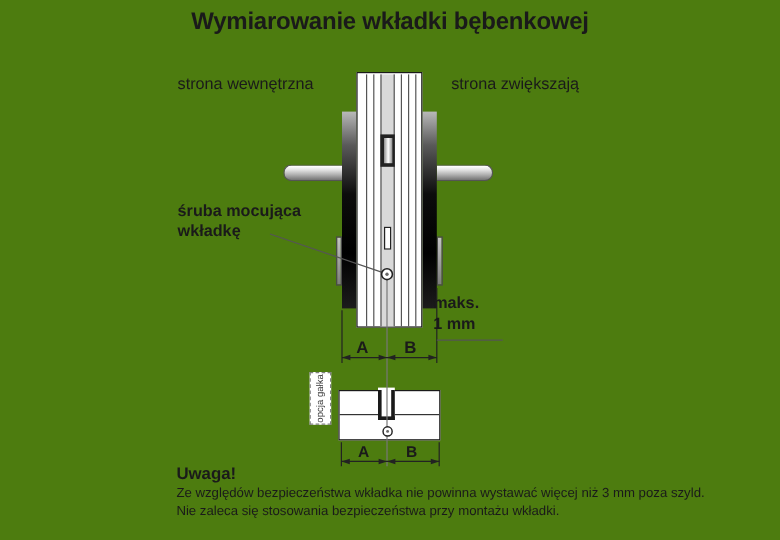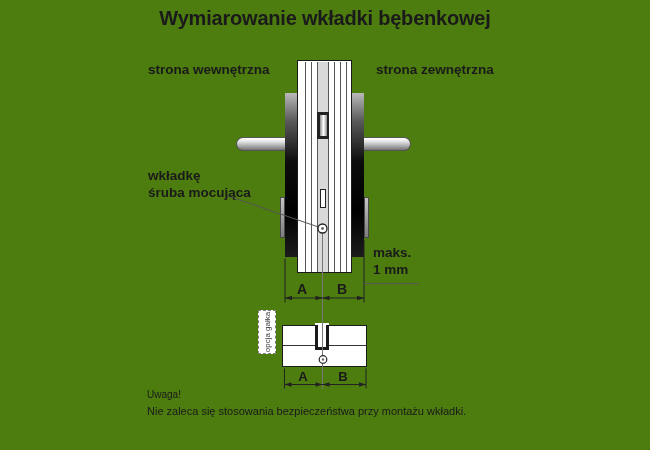--- a/index.html
+++ b/index.html
@@ -5,28 +5,28 @@
   * { margin:0; padding:0; box-sizing:border-box; }
   html,body { background:#fff; }
   #canvas {
     position:relative; width:650px; height:450px; background:#4d7c0f;
     font-family:"Liberation Sans", sans-serif; color:#1a1a1a; overflow:hidden;
   }
   .abs { position:absolute; }
 
   
   #title { top:7px; left:0; right:0; text-align:center; font-size:20px; font-weight:700; letter-spacing:-0.2px; }
-  .side-label { top:62px; font-size:13.5px; font-weight:700; }
+  .side-label { top:62px; font-size:13.5px; font-weight:400; }
   #label-inner { left:148px; }
   #label-outer { left:376px; }
   #screw-label { left:148px; top:167px; font-size:13.5px; font-weight:700; line-height:17px; }
-  #max-label { left:373px; top:245px; font-size:13.5px; font-weight:700; line-height:16.5px; }
+  #max-label { left:361px; top:245px; font-size:13.5px; font-weight:700; line-height:16.5px; }
   .dim-label { font-size:14px; font-weight:700; width:24px; text-align:center; }
   #note { left:147px; top:387px; font-size:11px; line-height:15px; }
-  #note .heading { font-size:10px; font-weight:400; margin-bottom:2px; }
+  #note .heading { font-size:14px; font-weight:700; margin-bottom:2px; }
 
   
   #door {
     left:297px; top:60px; width:55px; height:213px;
     background:#ffffff; border:1.6px solid #1a1a1a;
   }
   .vline { position:absolute; top:61.5px; height:210px; width:1px; background:#555; }
   #strip {
     left:317px; top:61.5px; width:12px; height:210px;
     background:#d9d9d9; border-left:1px solid #555; border-right:1px solid #555;
@@ -144,36 +144,37 @@
     <polygon points="322.5,384.5 329.5,382.2 329.5,386.8" fill="#222"></polygon>
     <polygon points="366,384.5 359,382.2 359,386.8" fill="#222"></polygon>
 
     <circle cx="323" cy="359.5" r="3.8" fill="#fff" stroke="#222" stroke-width="1.2"></circle>
     <circle cx="323" cy="359.5" r="1.2" fill="#666"></circle>
   </svg>
 
   <div class="abs" id="title">Wymiarowanie wkładki bębenkowej</div>
 
   <div class="abs side-label" id="label-inner">strona wewnętrzna</div>
-  <div class="abs side-label" id="label-outer">strona zewnętrzna</div>
+  <div class="abs side-label" id="label-outer">strona zwiększają</div>
 
   <div class="abs" id="screw-label">
+    <div>śruba mocująca</div>
     <div>wkładkę</div>
-    <div>śruba mocująca</div>
   </div>
 
   <div class="abs" id="max-label">
     <div>maks.</div>
     <div>1 mm</div>
   </div>
 
   <div class="abs dim-label" style="left:290px; top:281px;">A</div>
   <div class="abs dim-label" style="left:330px; top:281px;">B</div>
 
   <div class="abs dim-label" style="left:291px; top:369px; font-size:13px;">A</div>
   <div class="abs dim-label" style="left:331px; top:369px; font-size:13px;">B</div>
 
   <div class="abs" id="note">
     <div class="heading">Uwaga!</div>
+    <div>Ze względów bezpieczeństwa wkładka nie powinna wystawać więcej niż 3 mm poza szyld.</div>
     <div>Nie zaleca się stosowania bezpieczeństwa przy montażu wkładki.</div>
   </div>
 
 </div>
 
 </body></html>

